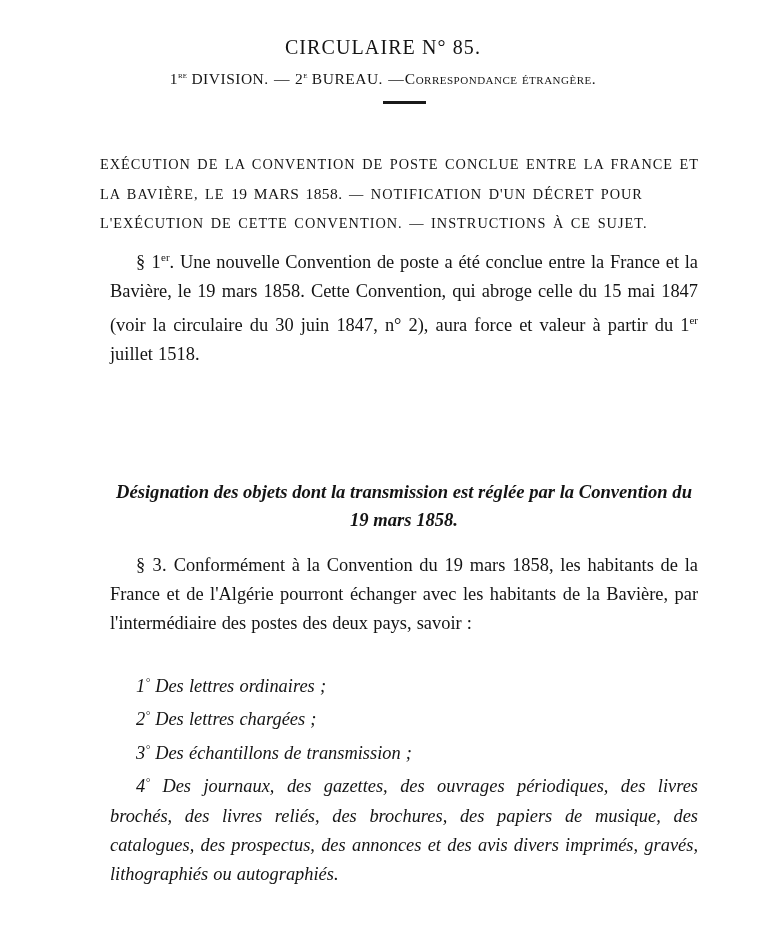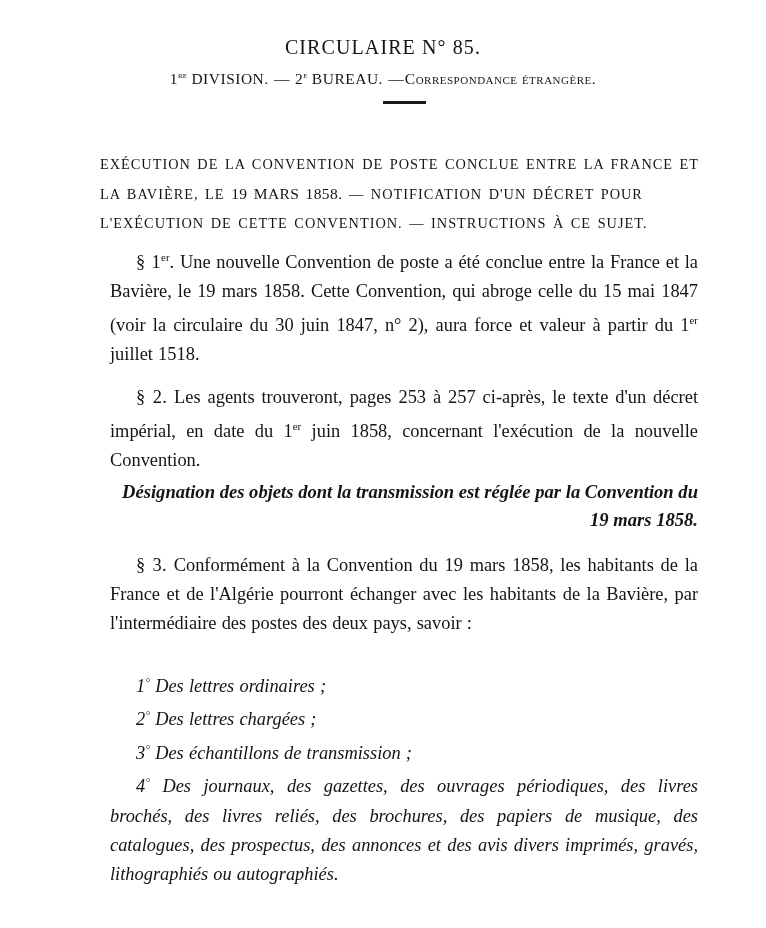--- a/index.html
+++ b/index.html
@@ -113,21 +113,21 @@
     font-size: 0.60em;
     vertical-align: 0.60em;
   }
 
   
   .ital-head {
     position: absolute;
     left: 110px;
     top: 478px;
     width: 588px;
-    text-align: right;
+    text-align: center;
     font-style: italic;
     font-weight: bold;
     font-size: 18.6px;
     line-height: 28px;
   }
 
   
   .sec3 {
     position: absolute;
     left: 110px;
@@ -177,21 +177,20 @@
     <span>EXÉCUTION DE LA CONVENTION DE POSTE CONCLUE ENTRE LA FRANCE ET</span>
     <span>LA BAVIÈRE, LE</span>
     <span class="num">19 MARS 1858.</span>
     <span>— NOTIFICATION D'UN DÉCRET POUR</span>
     <span>L'EXÉCUTION DE CETTE CONVENTION. — INSTRUCTIONS À CE SUJET.</span>
   </div>
 
   <div class="body-col">
     <p class="para"><span class="sec">§ 1</span><span class="sup-sm">er</span><span>. Une nouvelle Convention de poste a été conclue entre la France et la Bavière, le 19 mars 1858. Cette Convention, qui abroge celle du 15 mai 1847 (voir la circulaire du 30 juin 1847, n° 2), aura force et valeur à partir du 1</span><span class="sup-sm">er</span><span> juillet 1518.</span></p>
 
-    <p class="para"><span class="sec">§ 2.</span><span> Les agents trouveront, pages 253 à 257 ci-après, le texte d'un décret impérial, en date du 1</span><span class="sup-sm">er</span><span> juin 1858, concernant l'exécution de la nouvelle Convention.</span></p>
   </div>
 
   <div class="ital-head">
     <span>Désignation des objets dont la transmission est réglée par la Convention</span>
     <span>du 19 mars 1858.</span>
   </div>
 
   <div class="sec3">
     <p class="para"><span class="sec">§ 3.</span><span> Conformément à la Convention du 19 mars 1858, les habitants de la France et de l'Algérie pourront échanger avec les habitants de la Bavière, par l'intermédiaire des postes des deux pays, savoir :</span></p>
   </div>

